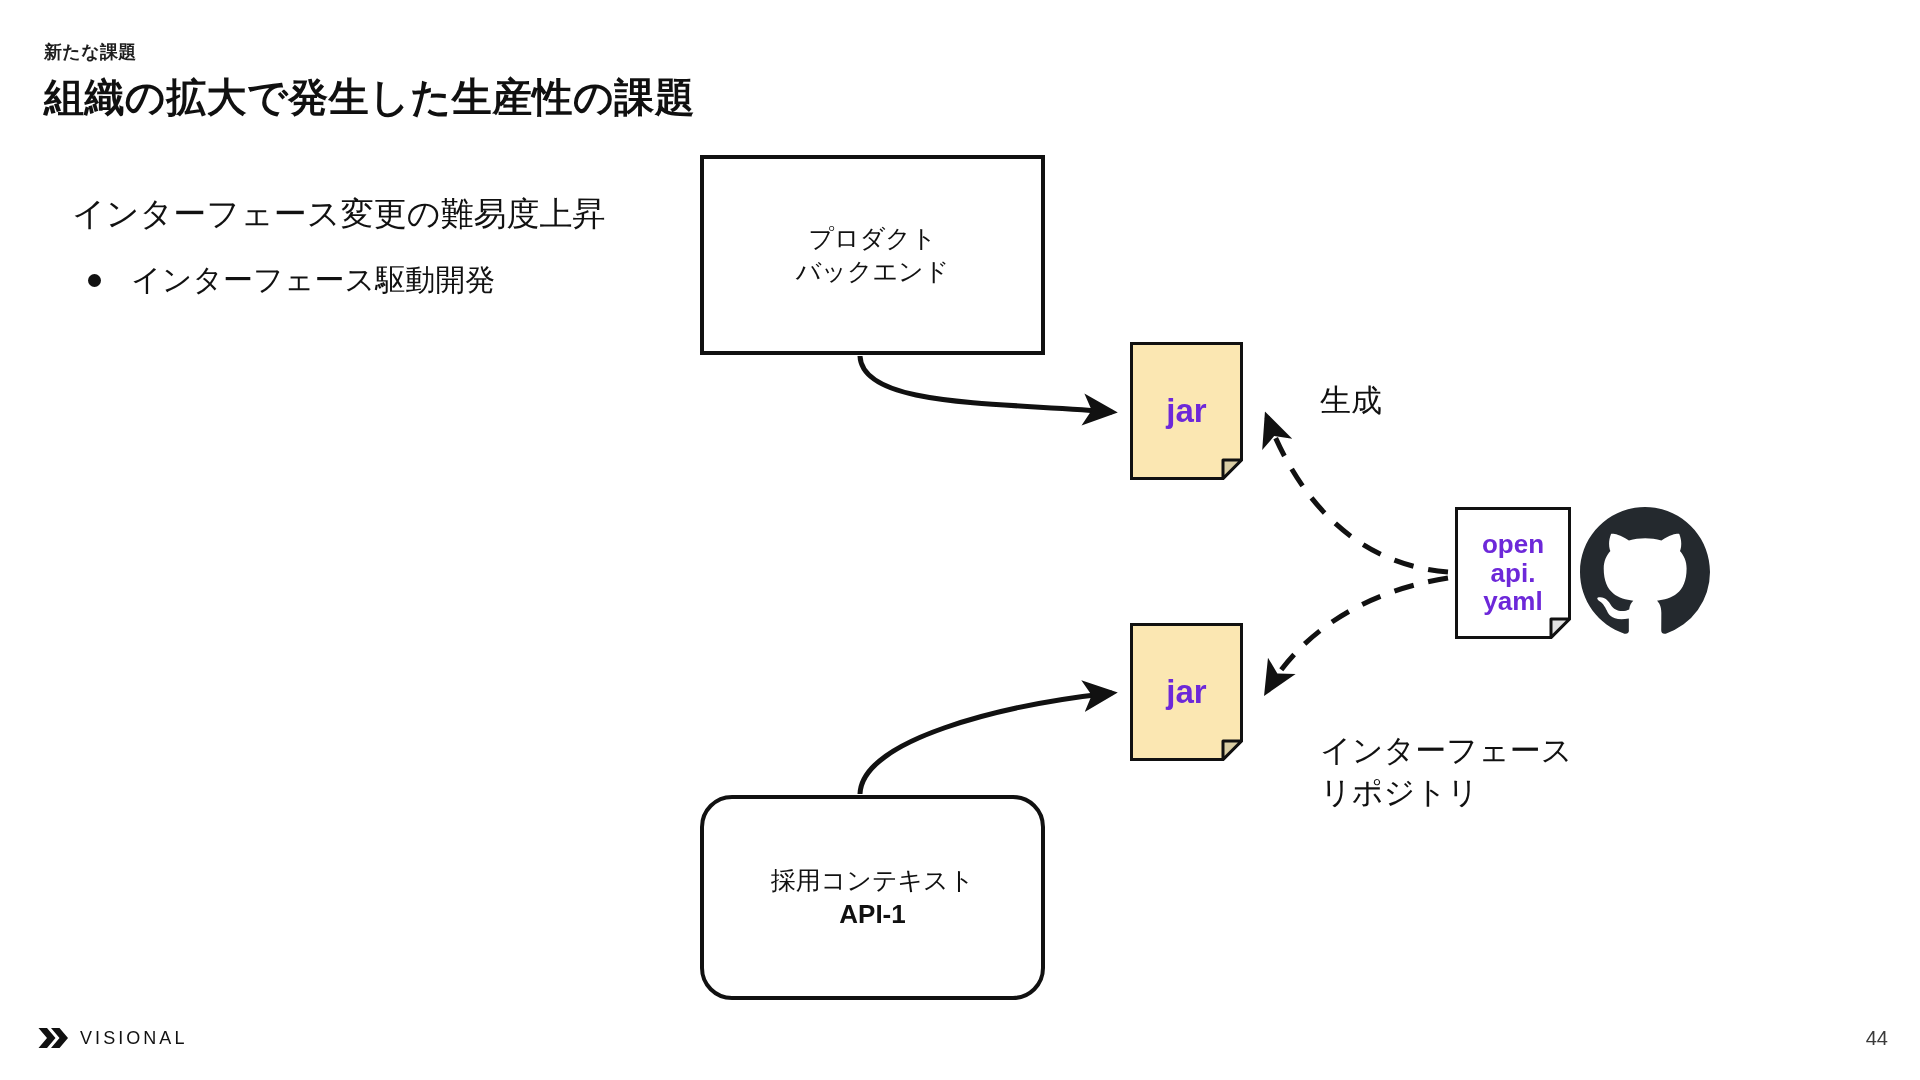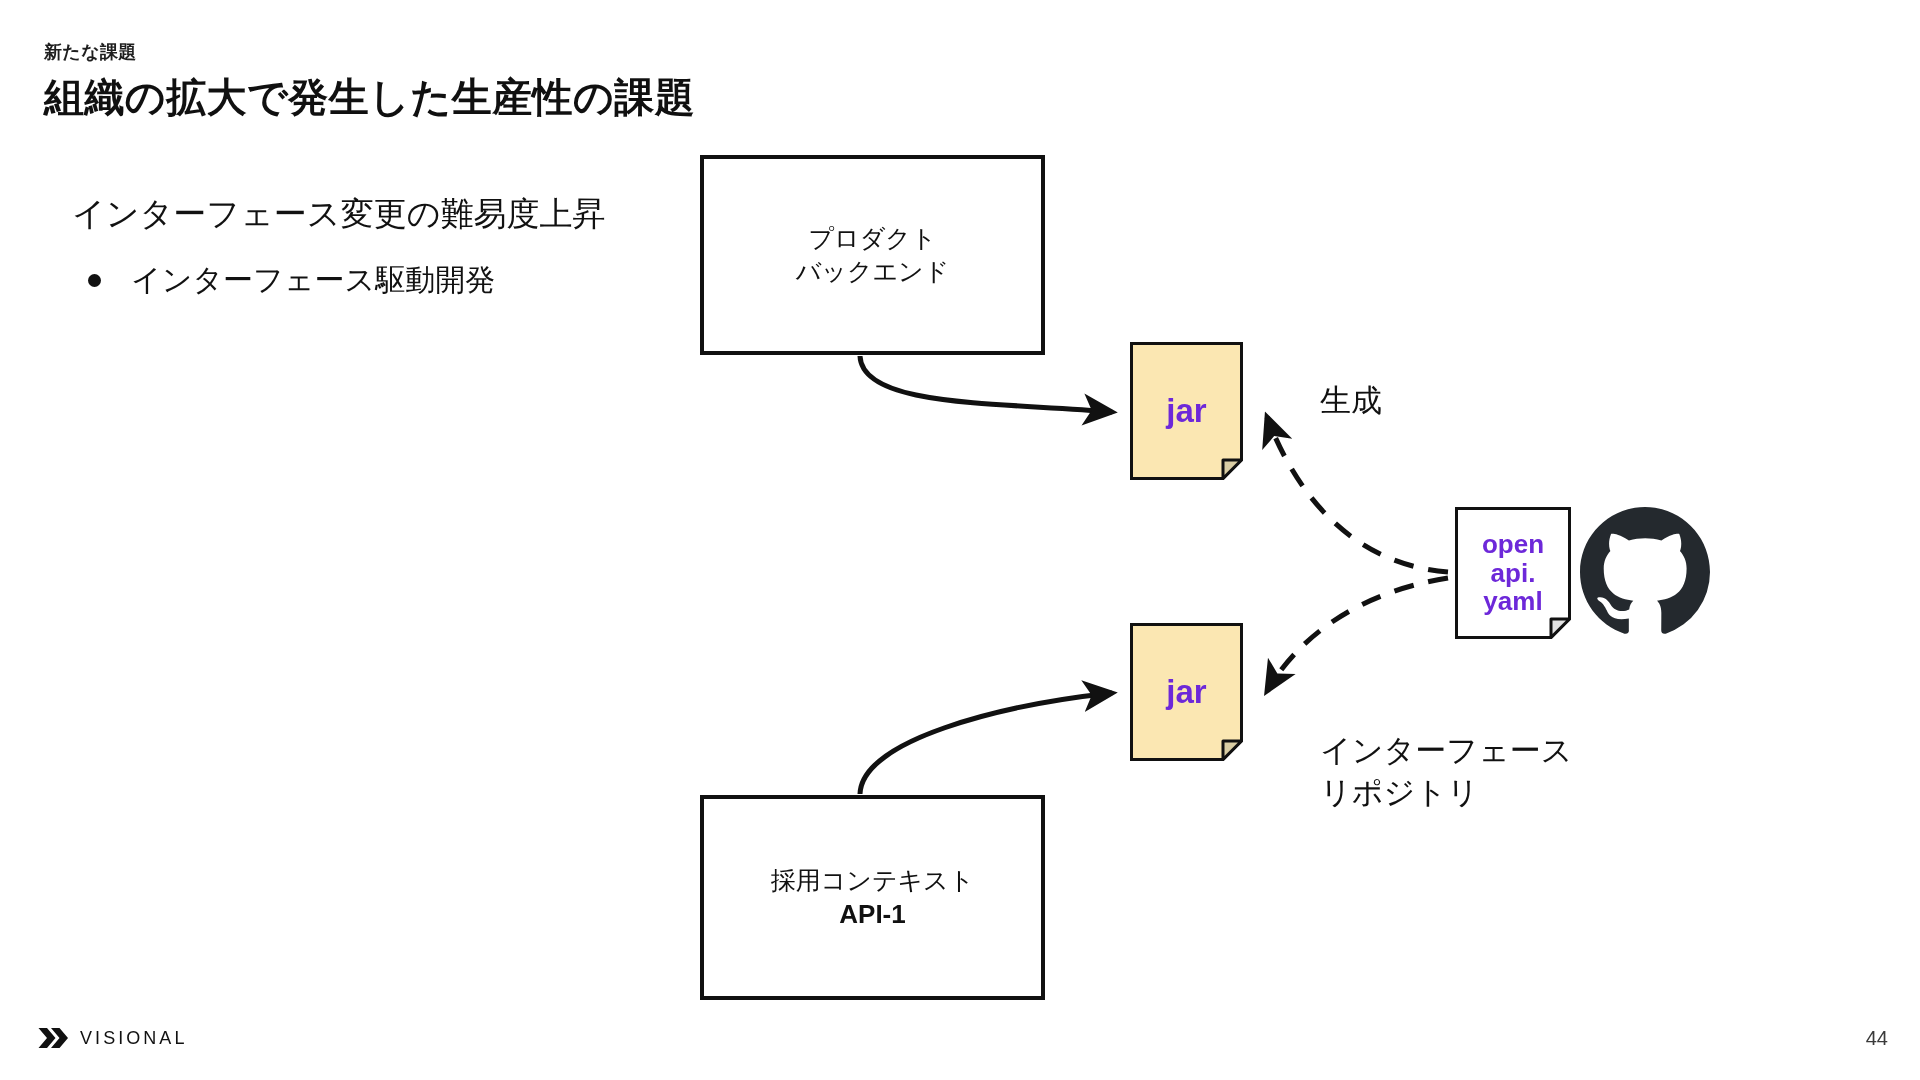--- a/index.html
+++ b/index.html
@@ -100,21 +100,21 @@
     align-items: center;
     justify-content: center;
     text-align: center;
     line-height: 1.32;
   }
   .node-box .line1 { font-size: 25px; font-weight: 400; color: #111; }
   .node-box .line2 { font-size: 25px; font-weight: 400; color: #111; }
   .node-box.bold-second .line2 { font-weight: 700; font-size: 26px; }
 
   #box-product-backend { left: 0px;  top: 15px;  width: 345px; height: 200px; text-align: right; }
-  #box-adopt-context   { left: 0px;  top: 655px; width: 345px; height: 205px; }
+  #box-adopt-context   { left: 0px;  top: 655px; width: 345px; height: 205px; border-radius: 32px; }
 
   
   .note {
     position: absolute;
     display: flex;
     align-items: center;
     justify-content: center;
   }
   .note-svg {
     position: absolute;

